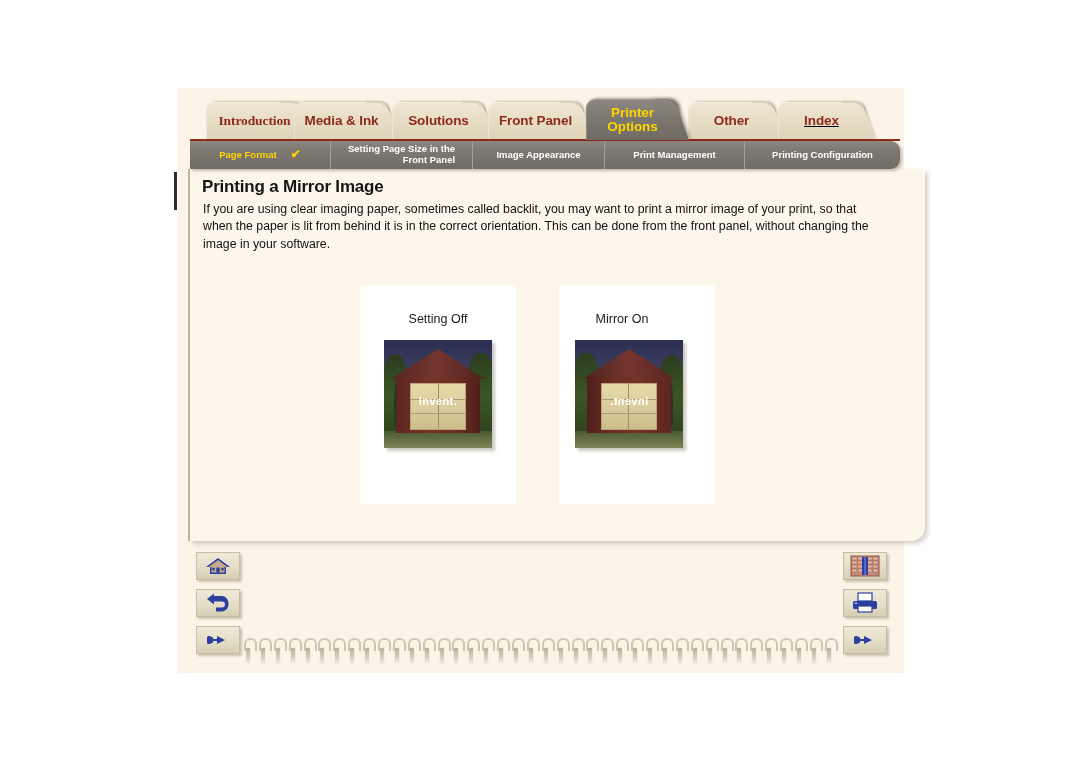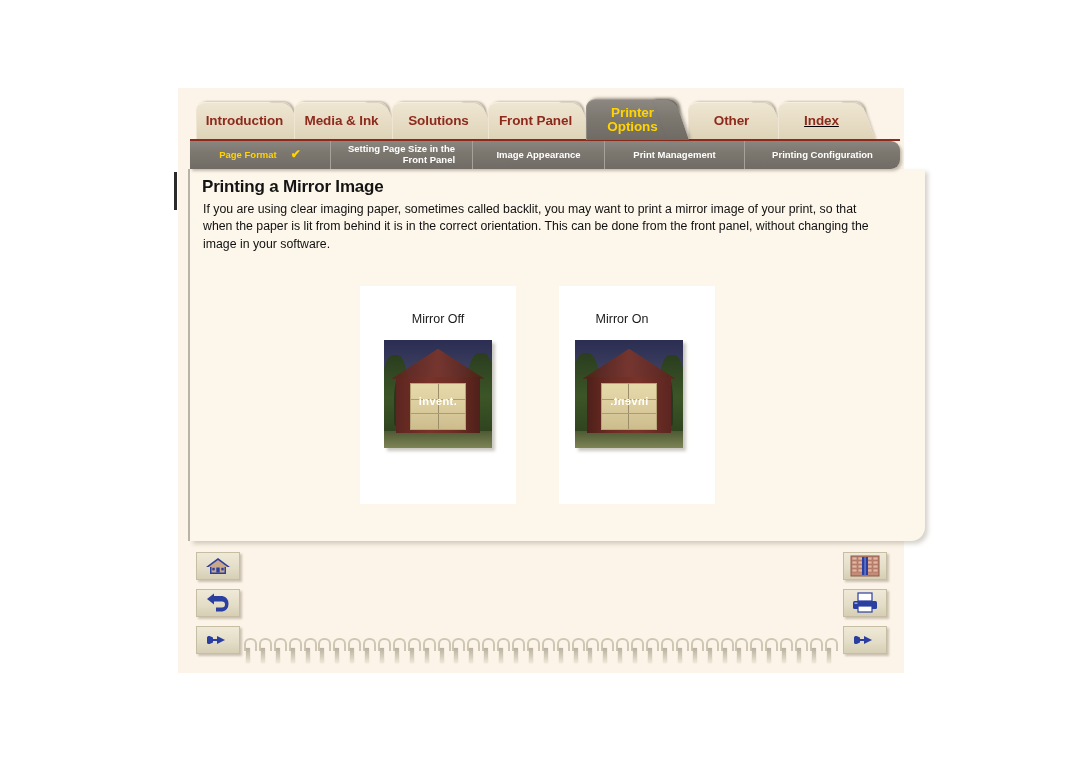--- a/index.html
+++ b/index.html
@@ -334,21 +334,21 @@
   #nav-next   { left: 843px; top: 626px; }
 </style>
 </head>
 <body>
 
 <div id="stage">
 
   <div id="book"></div>
 
   <div id="tabbar">
-    <div class="tab" style="left:6px;width:96px;">
+    <div class="tab" style="left:16px;width:96px;font-family:Liberation Serif, serif;">
       <span class="tab-label">Introduction</span>
     </div>
     <div class="tab" style="left:104px;width:94px;">
       <span class="tab-label">Media &amp; Ink</span>
     </div>
     <div class="tab" style="left:202px;width:92px;">
       <span class="tab-label">Solutions</span>
     </div>
     <div class="tab" style="left:298px;width:94px;">
       <span class="tab-label">Front Panel</span>
@@ -389,21 +389,21 @@
   <div id="content-left-edge"></div>
   <div id="title-rule"></div>
 
   <div id="content">
     <div id="page-title">Printing a Mirror Image</div>
     <div id="page-body">If you are using clear imaging paper, sometimes called backlit, you may want to print a mirror image of your print, so that when the paper is lit from behind it is in the correct orientation. This can be done from the front panel, without changing the image in your software.</div>
 
     <div id="figures">
 
       <div class="fig-card left">
-        <div class="fig-caption">Mirror Off</div>
+        <div class="fig-caption">Setting Off</div>
         <div class="fig-img-wrap">
           <div class="barn">
             <div class="sky"></div>
             <div class="treeL"></div>
             <div class="treeR"></div>
             <div class="treeL2"></div>
             <div class="treeR2"></div>
             <div class="ground"></div>
             <div class="roof-shade"></div>
             <div class="wall"></div>

